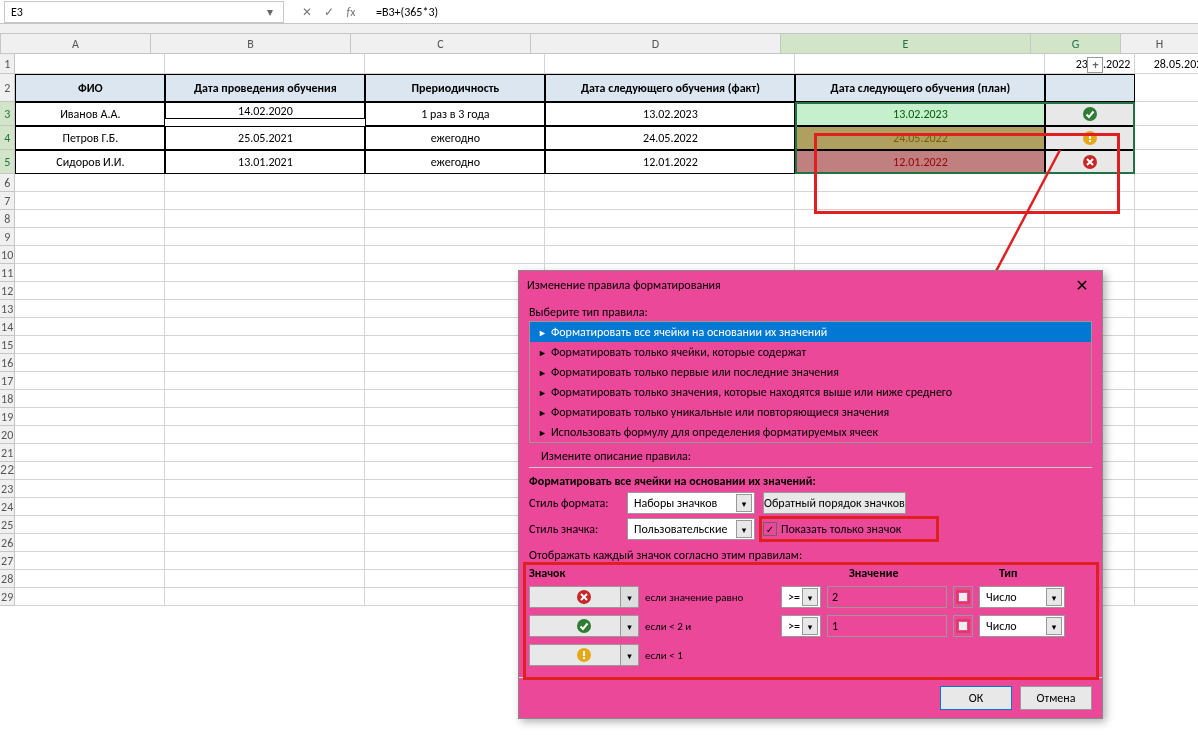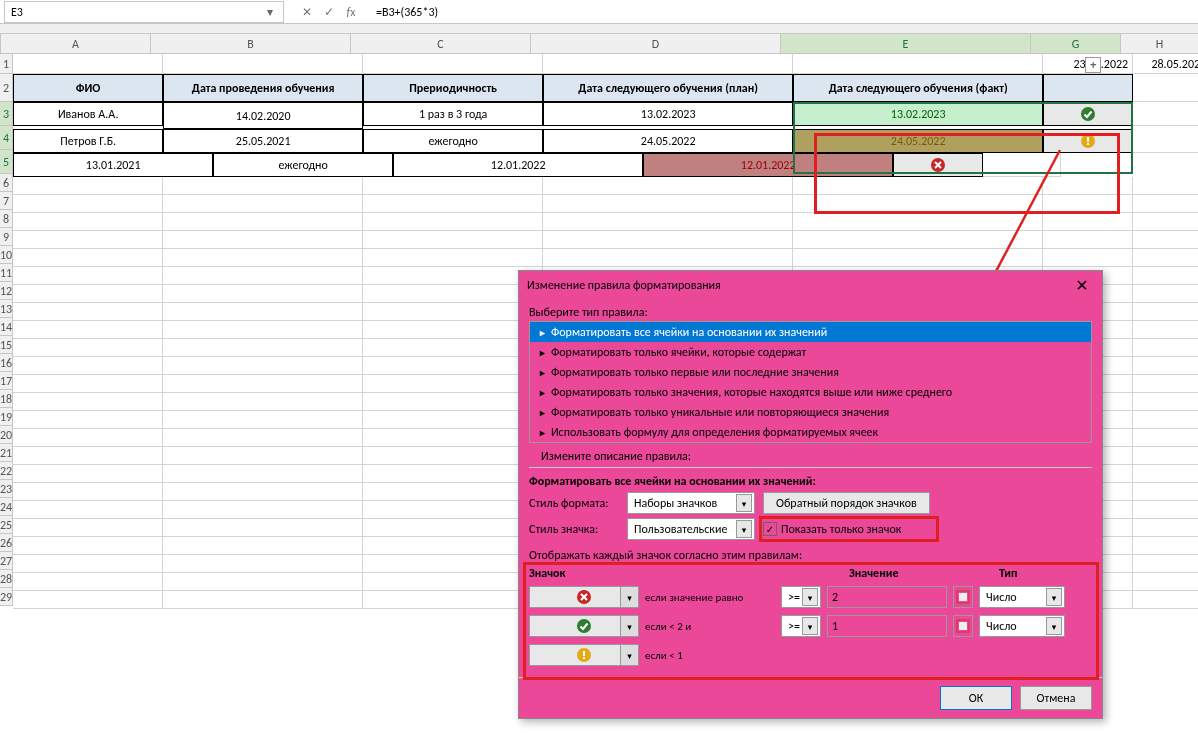--- a/index.html
+++ b/index.html
@@ -36,21 +36,21 @@
 .dlg-close{width:24px;height:24px;display:flex;align-items:center;justify-content:center;font-size:16px}
 .dlg-section{padding:6px 10px}
 .rule-list{border:1px solid #999;margin:2px 0 6px 0}
 .rule-item{padding:3px 8px;font-size:11px;display:flex;align-items:center;gap:4px}
 .rule-item.sel{background:#0078d4;color:#fff}
 .rule-arrow{font-size:9px}
 .field-row{display:flex;align-items:center;gap:8px;margin:4px 0}
 .field-label{width:90px}
 .combo{border:1px solid #999;height:22px;display:flex;align-items:center;justify-content:space-between;padding:0 2px 0 6px;background:#fff}
 .combo-btn{width:16px;height:18px;background:#e8e8e8;border:1px solid #999;display:flex;align-items:center;justify-content:center;font-size:9px}
-.btn{border:1px solid #999;background:#e8e8e8;padding:3px 12px;height:22px;display:flex;align-items:center}
+.btn{border:1px solid #999;background:#e8e8e8;padding:3px 0;height:22px;display:flex;align-items:center}
 .chk-wrap{display:flex;align-items:center;gap:4px}
 .chk{width:14px;height:14px;border:1px solid #666;display:flex;align-items:center;justify-content:center;font-size:10px;color:#000}
 .icon-rules-header{display:flex;font-weight:bold;margin:4px 0}
 .icon-rules-header>div:nth-child(1){width:320px}
 .icon-rules-header>div:nth-child(2){width:150px}
 .icon-rules-header>div:nth-child(3){width:80px}
 .icon-rule-row{display:flex;align-items:center;gap:6px;margin:3px 0;height:26px}
 .icon-picker{width:110px;height:22px;border:1px solid #999;background:#e8e8e8;display:flex;align-items:center;justify-content:center;position:relative}
 .icon-picker-btn{position:absolute;right:0;top:0;bottom:0;width:18px;border-left:1px solid #999;display:flex;align-items:center;justify-content:center;font-size:9px;background:#ddd}
 .cond-text{width:130px;font-size:11px}
@@ -111,21 +111,21 @@
       <div class="row-header" style="height: 18px;">12</div>
       <div class="row-header" style="height: 18px;">13</div>
       <div class="row-header" style="height: 18px;">14</div>
       <div class="row-header" style="height: 18px;">15</div>
       <div class="row-header" style="height: 18px;">16</div>
       <div class="row-header" style="height: 18px;">17</div>
       <div class="row-header" style="height: 18px;">18</div>
       <div class="row-header" style="height: 18px;">19</div>
       <div class="row-header" style="height: 18px;">20</div>
       <div class="row-header" style="height: 18px;">21</div>
-      <div class="row-header" style="height: 18px;">22</div>
+      <div class="row-header" style="height: 18px; font-family: Liberation Mono, monospace;">22</div>
       <div class="row-header" style="height: 18px;">23</div>
       <div class="row-header" style="height: 18px;">24</div>
       <div class="row-header" style="height: 18px;">25</div>
       <div class="row-header" style="height: 18px;">26</div>
       <div class="row-header" style="height: 18px;">27</div>
       <div class="row-header" style="height: 18px;">28</div>
       <div class="row-header" style="height: 18px;">29</div>
     </div>
   <div class="cells" id="cells">
 
@@ -136,28 +136,28 @@
         <div class="cell" style="width: 180px; height: 20px;"></div>
         <div class="cell" style="width: 250px; height: 20px;"></div>
         <div class="cell" style="width: 250px; height: 20px;"></div>
         <div class="cell" style="width: 90px; height: 20px; justify-content: flex-end;">23.05.2022</div>
         <div class="cell" style="width: 78px; height: 20px; justify-content: flex-end;">28.05.2022</div>
       </div>
       <div class="cell-row">
         <div class="cell tbl-h" style="width: 150px; height: 28px;">ФИО</div>
         <div class="cell tbl-h" style="width: 200px; height: 28px;">Дата проведения обучения</div>
         <div class="cell tbl-h" style="width: 180px; height: 28px;">Прериодичность</div>
+        <div class="cell tbl-h" style="width: 250px; height: 28px;">Дата следующего обучения (факт)</div>
         <div class="cell tbl-h" style="width: 250px; height: 28px;">Дата следующего обучения (план)</div>
-        <div class="cell tbl-h" style="width: 250px; height: 28px;">Дата следующего обучения (факт)</div>
         <div class="cell tbl-h" style="width: 90px; height: 28px;"></div>
         <div class="cell" style="width: 78px; height: 28px;"></div>
       </div>
       <div class="cell-row">
         <div class="cell tbl-c" style="width: 150px; height: 24px;">Иванов А.А.</div>
-        <div class="cell tbl-c" style="width: 200px; height: 27px;">14.02.2020</div>
+        <div class="cell tbl-c" style="width: 200px; height: 17px;">14.02.2020</div>
         <div class="cell tbl-c" style="width: 180px; height: 24px;">1 раз в 3 года</div>
         <div class="cell tbl-c" style="width: 250px; height: 24px;">13.02.2023</div>
         <div class="cell tbl-c green" style="width: 250px; height: 24px;">13.02.2023</div>
         <div class="cell icon-cell" style="width: 90px; height: 24px;">
           <svg class="icn" viewBox="0 0 16 16">
             <circle cx="8" cy="8" r="7" fill="#2e7d32"></circle>
             <path d="M4.5 8.5 L7 11 L11.5 5.5" stroke="#fff" stroke-width="2" fill="none"></path>
           </svg>
         </div>
         <div class="cell" style="width: 78px; height: 24px;"></div>
@@ -171,20 +171,21 @@
         <div class="cell icon-cell" style="width: 90px; height: 24px;">
           <svg class="icn" viewBox="0 0 16 16">
             <circle cx="8" cy="8" r="7" fill="#e6a817"></circle>
             <rect x="7" y="4" width="2" height="5" fill="#fff"></rect>
             <rect x="7" y="10" width="2" height="2" fill="#fff"></rect>
           </svg>
         </div>
         <div class="cell" style="width: 78px; height: 24px;"></div>
       </div>
       <div class="cell-row">
+        <div class="cell tbl-c" style="width: 150px; height: 24px;">Сидоров И.И.</div>
         <div class="cell tbl-c" style="width: 200px; height: 24px;">13.01.2021</div>
         <div class="cell tbl-c" style="width: 180px; height: 24px;">ежегодно</div>
         <div class="cell tbl-c" style="width: 250px; height: 24px;">12.01.2022</div>
         <div class="cell tbl-c red" style="width: 250px; height: 24px;">12.01.2022</div>
         <div class="cell icon-cell" style="width: 90px; height: 24px;">
           <svg class="icn" viewBox="0 0 16 16">
             <circle cx="8" cy="8" r="7" fill="#c62828"></circle>
             <path d="M5 5 L11 11 M11 5 L5 11" stroke="#fff" stroke-width="2"></path>
           </svg>
         </div>

